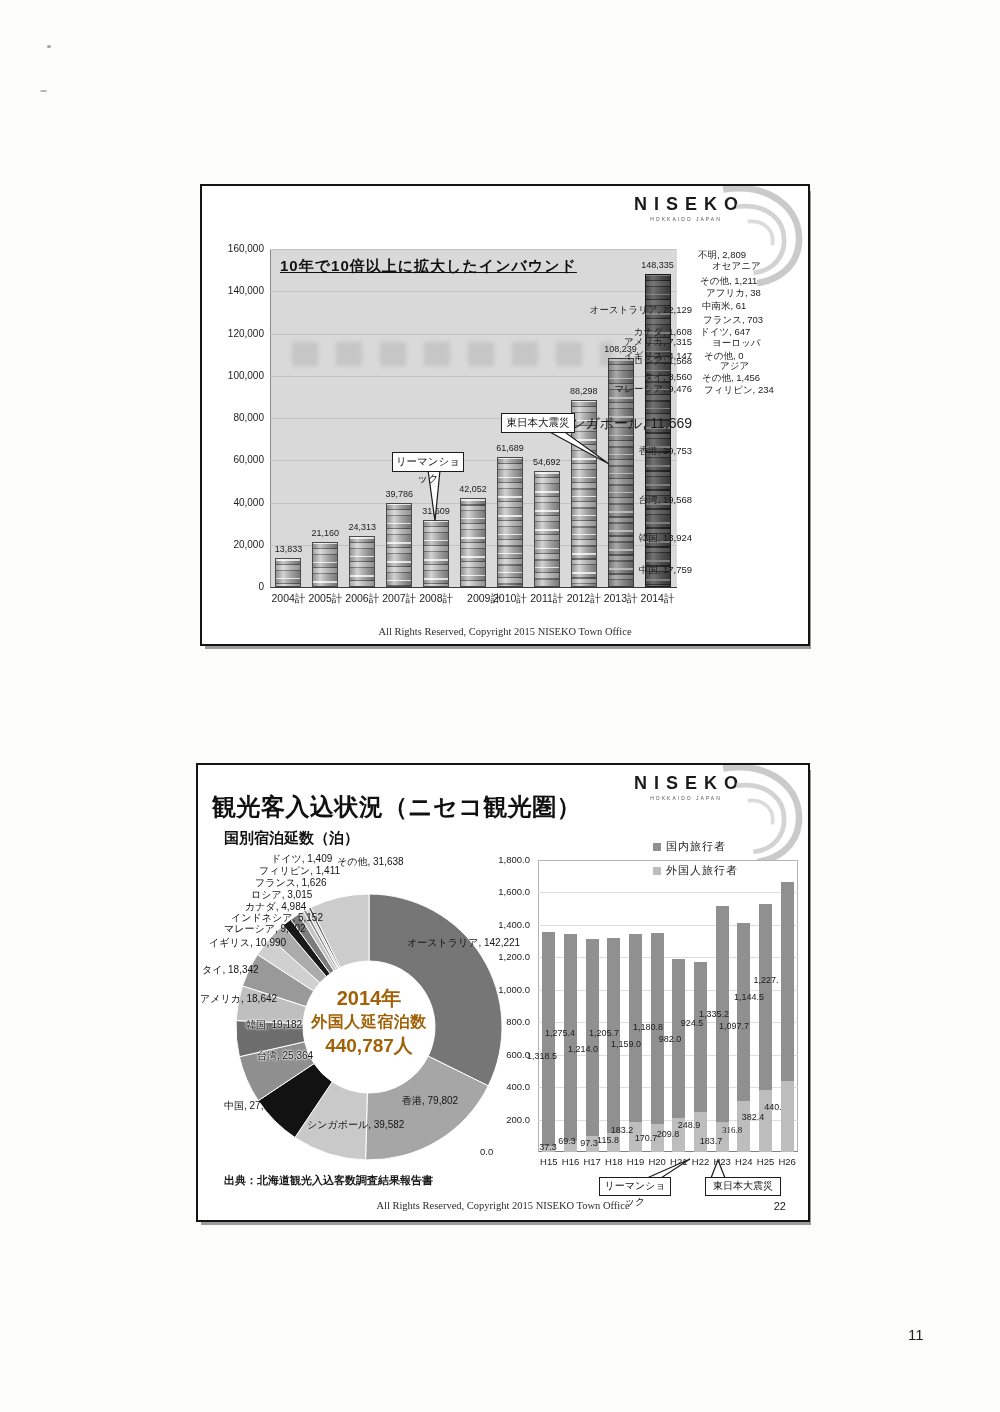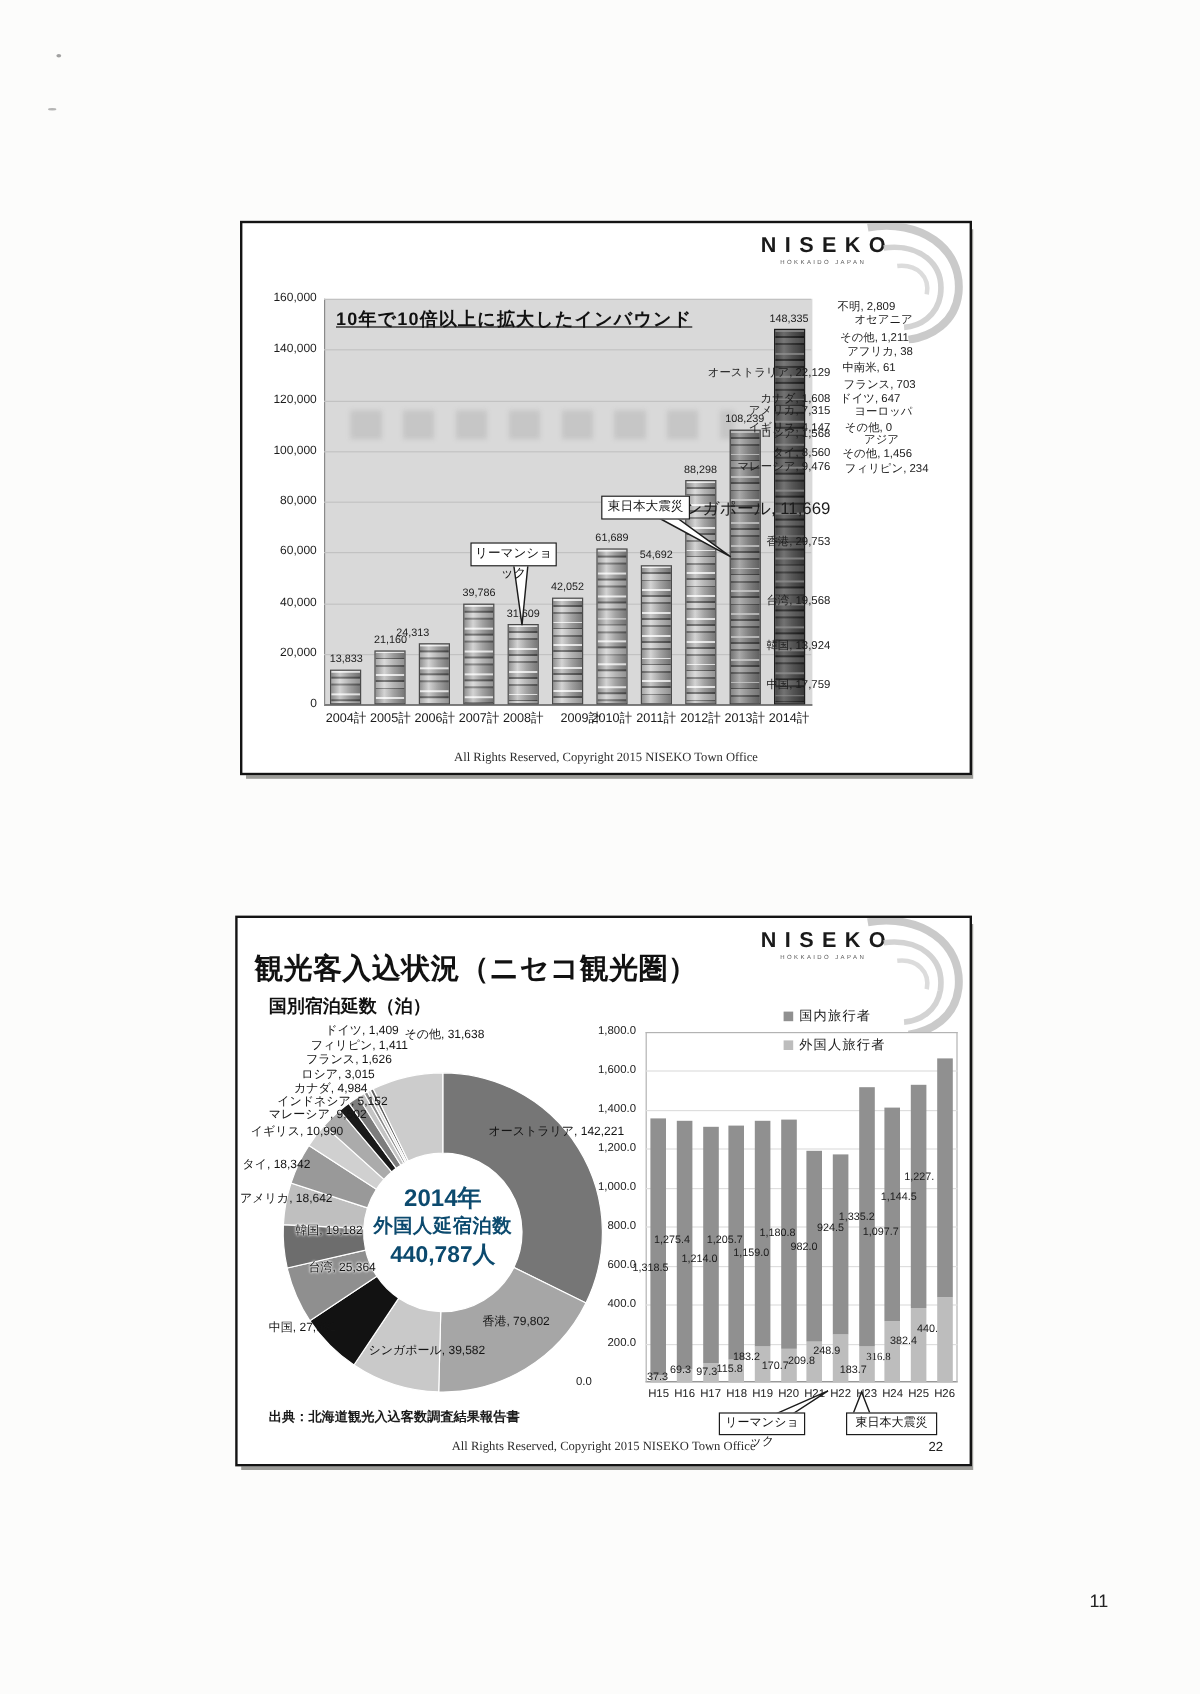--- a/index.html
+++ b/index.html
@@ -42,21 +42,21 @@
   .t-dark{filter:brightness(.8);}
   .t-darkest{filter:brightness(.55) contrast(1.15);}
 
   .annotation1{position:absolute;left:78px;top:71px;font-size:15px;font-weight:bold;color:#111;text-decoration:underline;letter-spacing:1px;}
   .callout{position:absolute;background:#fff;border:1.2px solid #1c1c1c;font-size:10.5px;color:#111;text-align:center;line-height:17px;z-index:5;}
   .tails{position:absolute;left:0;top:0;width:100%;height:100%;pointer-events:none;z-index:4;}
 
   .subtitle2{position:absolute;left:26px;top:64px;font-size:15px;font-weight:bold;color:#111;}
   .source2{position:absolute;left:26px;top:408px;font-size:11px;font-weight:bold;color:#1a1a1a;}
   #donut-svg{position:absolute;left:28px;top:118px;width:290px;height:290px;}
-  .donut-center{position:absolute;left:99px;top:220px;width:144px;text-align:center;color:#0c4a6e;z-index:3;}
+  .donut-center{position:absolute;left:99px;top:220px;width:144px;text-align:center;color:#a16207;z-index:3;}
   .donut-center .c1{font-size:20px;font-weight:bold;}
   .donut-center .c2{font-size:16px;font-weight:bold;letter-spacing:.5px;}
   .donut-center .c3{font-size:19px;font-weight:bold;}
   .donut-lbl{position:absolute;font-size:10px;color:#141414;white-space:nowrap;z-index:3;}
   .halo{text-shadow:0 0 2px #fff,0 0 2px #fff,0 0 3px #fff;}
 
   .plot2{position:absolute;left:340px;top:95px;width:260px;height:292px;background:#fff;border:1px solid #b3b3b3;border-bottom:1px solid #808080;box-sizing:border-box;}
   .grid2{position:absolute;left:340px;width:260px;height:1px;background:#dedede;}
   .legend{position:absolute;left:455px;top:74px;z-index:6;}
   .legend-row{display:flex;align-items:center;margin-bottom:9px;}
@@ -111,21 +111,21 @@
         <div class="grid1" style="top: 105.25px;"></div>
         <div class="lbl" style="left: 2px; top: 57px; width: 60px; text-align: right; font-size: 10px;">160,000</div>
         <div class="grid1" style="top: 63px;"></div>
         <div class="bar1" style="left: 73.4545px; top: 371.778px; width: 26px; height: 29.2222px;"></div>
         <div class="lbl" style="left: 54.4545px; top: 357.778px; width: 64px; text-align: center; font-size: 9px;">13,833</div>
         <div class="lbl" style="left: 61.4545px; top: 406px; width: 50px; text-align: center; font-size: 10.5px;">2004計</div>
         <div class="bar1" style="left: 110.364px; top: 356.299px; width: 26px; height: 44.7005px;"></div>
         <div class="lbl" style="left: 91.3636px; top: 342.299px; width: 64px; text-align: center; font-size: 9px;">21,160</div>
         <div class="lbl" style="left: 98.3636px; top: 406px; width: 50px; text-align: center; font-size: 10.5px;">2005計</div>
         <div class="bar1" style="left: 147.273px; top: 349.639px; width: 26px; height: 51.3612px;"></div>
-        <div class="lbl" style="left: 128.273px; top: 335.639px; width: 64px; text-align: left; font-size: 9px;">24,313</div>
+        <div class="lbl" style="left: 128.273px; top: 335.639px; width: 64px; text-align: center; font-size: 9px;">24,313</div>
         <div class="lbl" style="left: 135.273px; top: 406px; width: 50px; text-align: center; font-size: 10.5px;">2006計</div>
         <div class="bar1" style="left: 184.182px; top: 316.952px; width: 26px; height: 84.0479px;"></div>
         <div class="lbl" style="left: 165.182px; top: 302.952px; width: 64px; text-align: center; font-size: 9px;">39,786</div>
         <div class="lbl" style="left: 172.182px; top: 406px; width: 50px; text-align: center; font-size: 10.5px;">2007計</div>
         <div class="bar1" style="left: 221.091px; top: 334.226px; width: 26px; height: 66.774px;"></div>
         <div class="lbl" style="left: 202.091px; top: 320.226px; width: 64px; text-align: center; font-size: 9px;">31,609</div>
         <div class="lbl" style="left: 209.091px; top: 406px; width: 50px; text-align: center; font-size: 10.5px;">2008計</div>
         <div class="bar1" style="left: 258px; top: 312.165px; width: 26px; height: 88.8348px;"></div>
         <div class="lbl" style="left: 239px; top: 298.165px; width: 64px; text-align: center; font-size: 9px;">42,052</div>
         <div class="lbl" style="left: 257px; top: 406px; width: 50px; text-align: center; font-size: 10.5px;">2009計</div>

